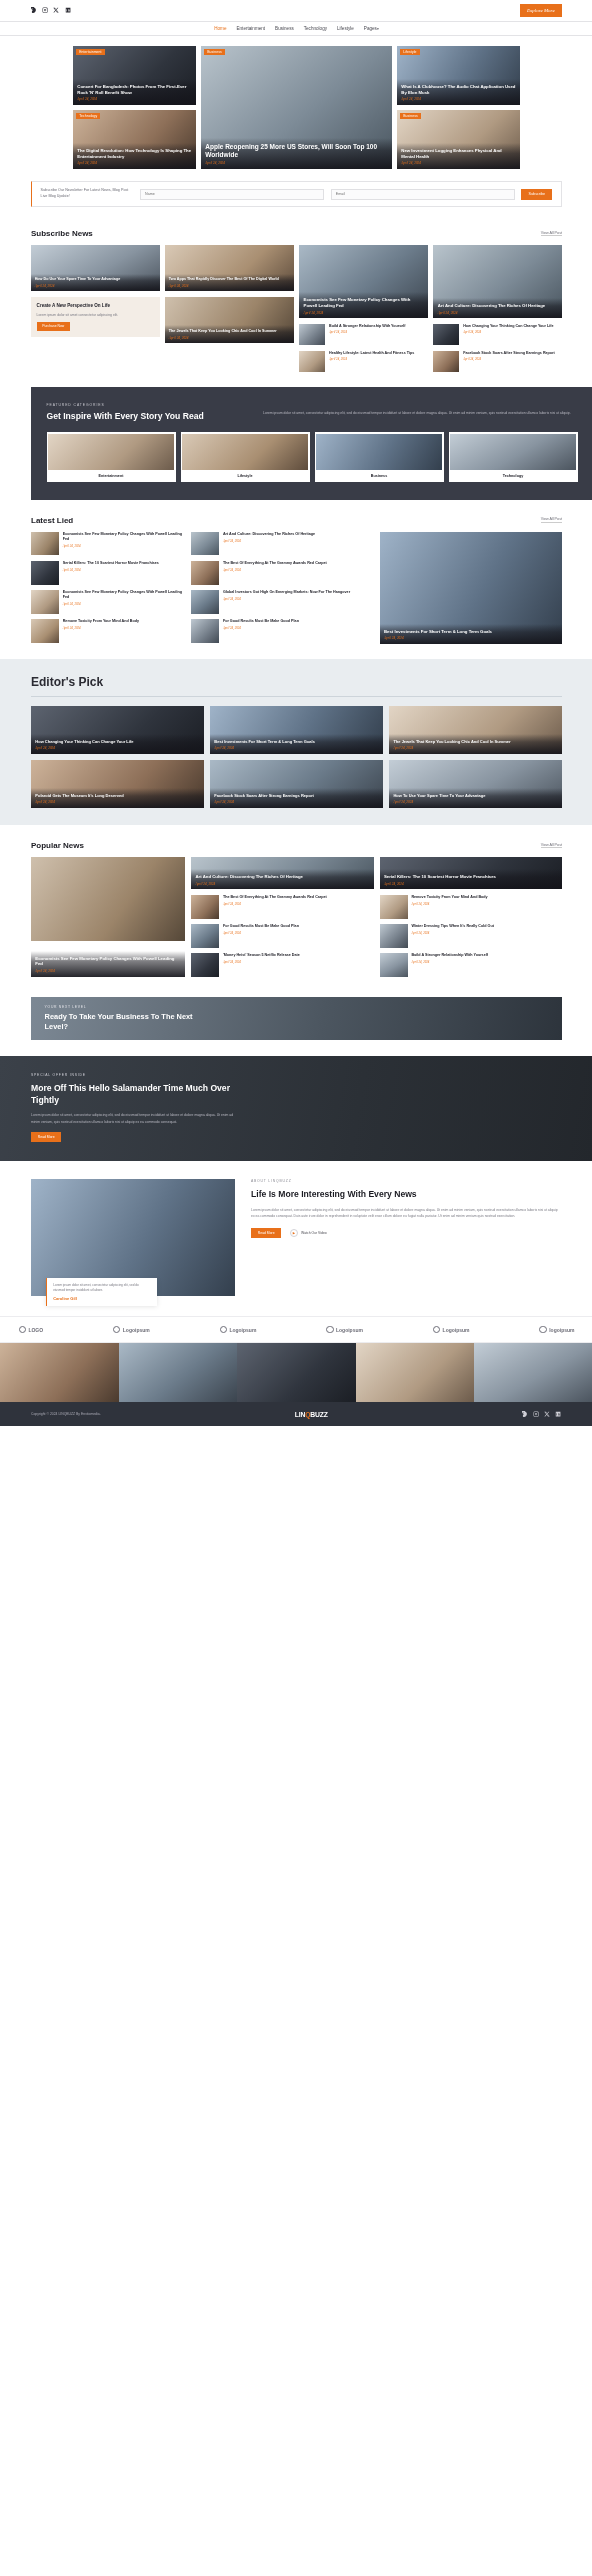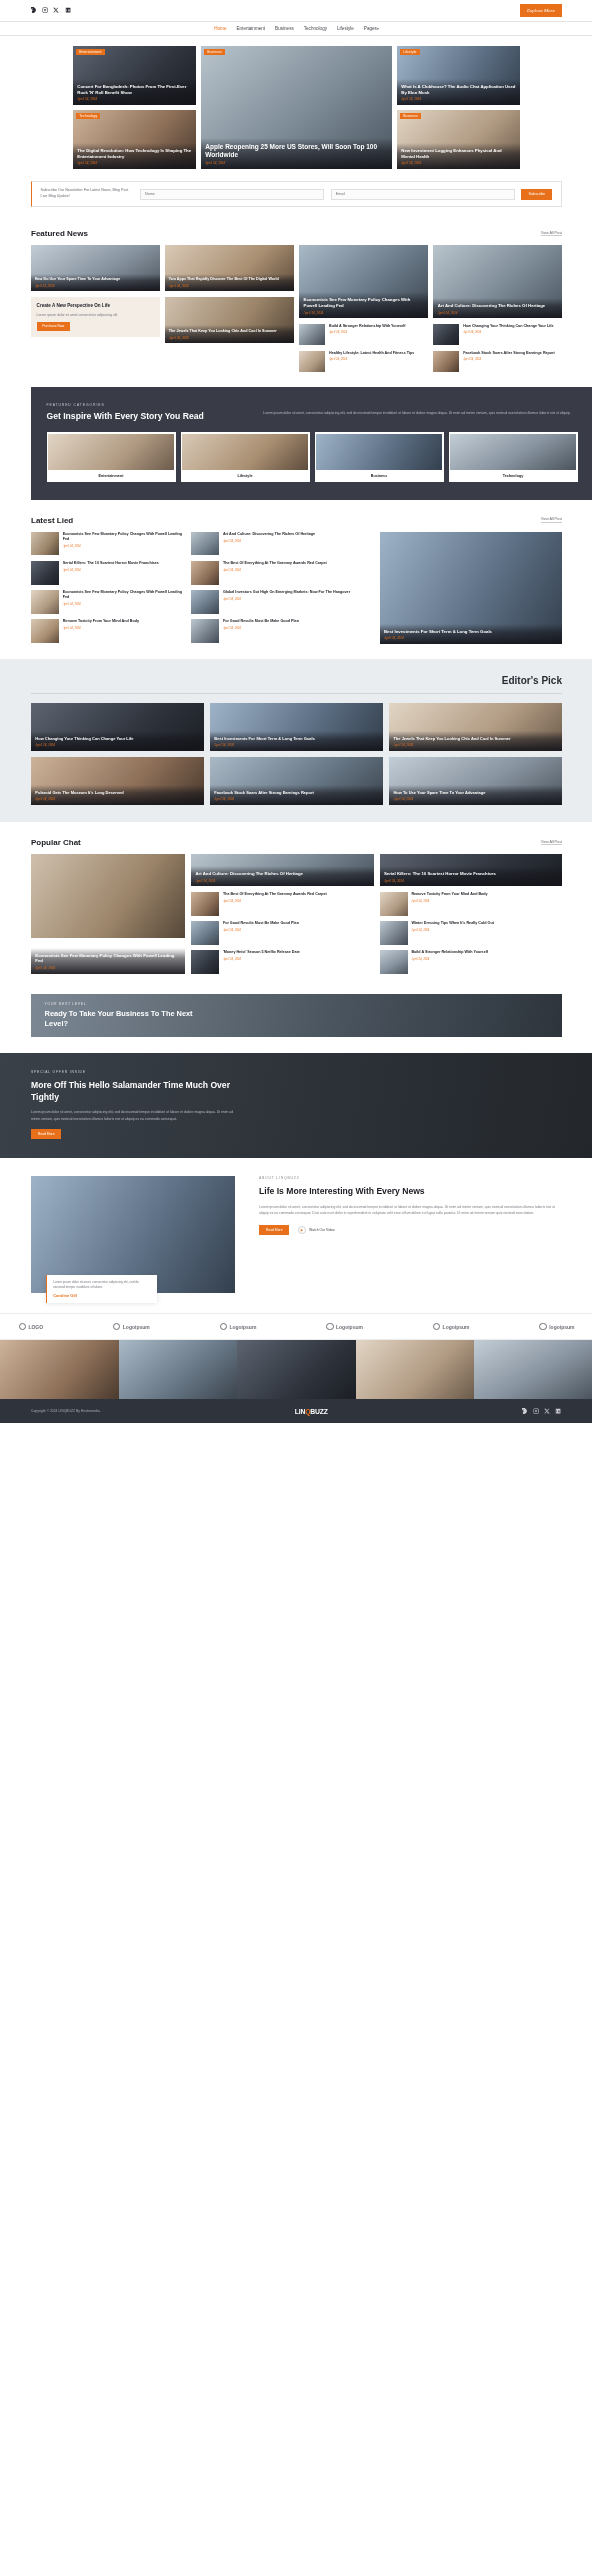--- a/index.html
+++ b/index.html
@@ -141,21 +141,21 @@
   .lat-item .thumb { width: 28px; height: 23.5px; flex: 0 0 28px; }
   .lat-item h4 { font-size: 3.7px; line-height: 1.4; font-weight: 700; color: #22222a; }
   .lat-item .meta { font-size: 3.1px; color: #e8701a; margin-top: 1.9px; font-style: italic;
     font-family: "Liberation Serif", serif; }
   .lat-right { display: flex; flex-direction: column; gap: 5.6px; }
   .lat-wide { position: relative; }
   .lat-wide .ph { height: 52px; }
 
   
   .editors { background: #e9edf0; padding: 16px 0 17.3px; }
-  .editors h2 { text-align: right; font-size: 10px; font-weight: 700; margin-bottom: 3px; }
+  .editors h2 { text-align: left; font-size: 12px; font-weight: 700; margin-bottom: 3px; }
   .ed-rule { height: 0.6px; background: #cdd4da; width: 100%; margin: 7.4px 0 8.6px; }
   .ed-grid { display: grid; grid-template-columns: repeat(3, 1fr); gap: 6.2px; }
   .ed-card { position: relative; }
   .ed-card .ph { height: 48px; }
   .ed-card .overlay h3 { font-size: 4px; }
 
   
   .popular { padding: 16px 0 15px; }
   .pop-grid { display: grid; grid-template-columns: 154px 1fr 1fr; gap: 6.2px; }
   .pop-big { position: relative; }
@@ -181,21 +181,21 @@
   }
   .special-inner { width: 531px; margin: 0 auto; }
   .special .kicker { font-size: 3.4px; letter-spacing: 0.8px; color: #cfcfd6; margin-bottom: 5px; }
   .special h2 { font-size: 8.6px; line-height: 1.4; font-weight: 700; max-width: 204px; }
   .special p { font-size: 3.4px; line-height: 1.85; color: #b7b7c0; max-width: 204px; margin-top: 6.2px; }
   .special button { background: #e8701a; color: #fff; border: 0; font-size: 3.4px;
     padding: 3.1px 6.8px; margin-top: 7.4px; cursor: pointer; }
 
   
   .about { padding: 18.5px 0 20px; }
-  .about-grid { display: grid; grid-template-columns: 204px 1fr; gap: 24px; align-items: flex-start; }
+  .about-grid { display: grid; grid-template-columns: 204px 1fr; gap: 16px; align-items: flex-start; }
   .about-img { position: relative; }
   .about-img .ph { height: 117px; }
   .quote {
     position: absolute; left: 15px; bottom: -10px; background: #fff;
     border-left: 1.9px solid #e8701a; padding: 5px 6.2px; width: 111px;
     box-shadow: 0 1.2px 5px rgba(0,0,0,.12);
   }
   .quote p { font-size: 3.1px; color: #7b7b84; line-height: 1.6; }
   .quote .name { font-size: 4px; color: #e8701a; font-weight: 700; margin-top: 3.1px; }
   .about .kicker { font-size: 3.4px; letter-spacing: 0.8px; color: #8b8b94; margin-bottom: 5px; }
@@ -325,21 +325,21 @@
       <input type="text" placeholder="Name" style="">
       <input type="text" placeholder="Email" style="">
       <button>Subscribe</button>
     </div>
   </div>
 </section>
 
 <section class="featured">
   <div class="wrap">
     <div class="sec-head">
-      <h2>Featured News</h2>
+      <h2>Subscribe News</h2>
       <a href="#" class="view-all">View All Post</a>
     </div>
 
     <div class="feat-grid">
 
       <div class="feat-col">
         <div class="mini">
           <div class="ph p6"></div>
           <div class="overlay">
             <h3>How Do Use Your Spare Time To Your Advantage</h3>
@@ -583,21 +583,21 @@
           <div class="meta">April 24, 2024</div>
         </div>
       </div>
     </div>
   </div>
 </section>
 
 <section class="popular">
   <div class="wrap">
     <div class="sec-head">
-      <h2>Popular Chat</h2>
+      <h2>Popular News</h2>
       <a href="#" class="view-all">View All Post</a>
     </div>
     <div class="pop-grid">
 
       <div class="pop-big">
         <div class="ph p9"></div>
         <div class="overlay">
           <h3>Economists See Few Monetary Policy Changes With Powell Leading Fed</h3>
           <div class="meta">April 24, 2024</div>
         </div>

